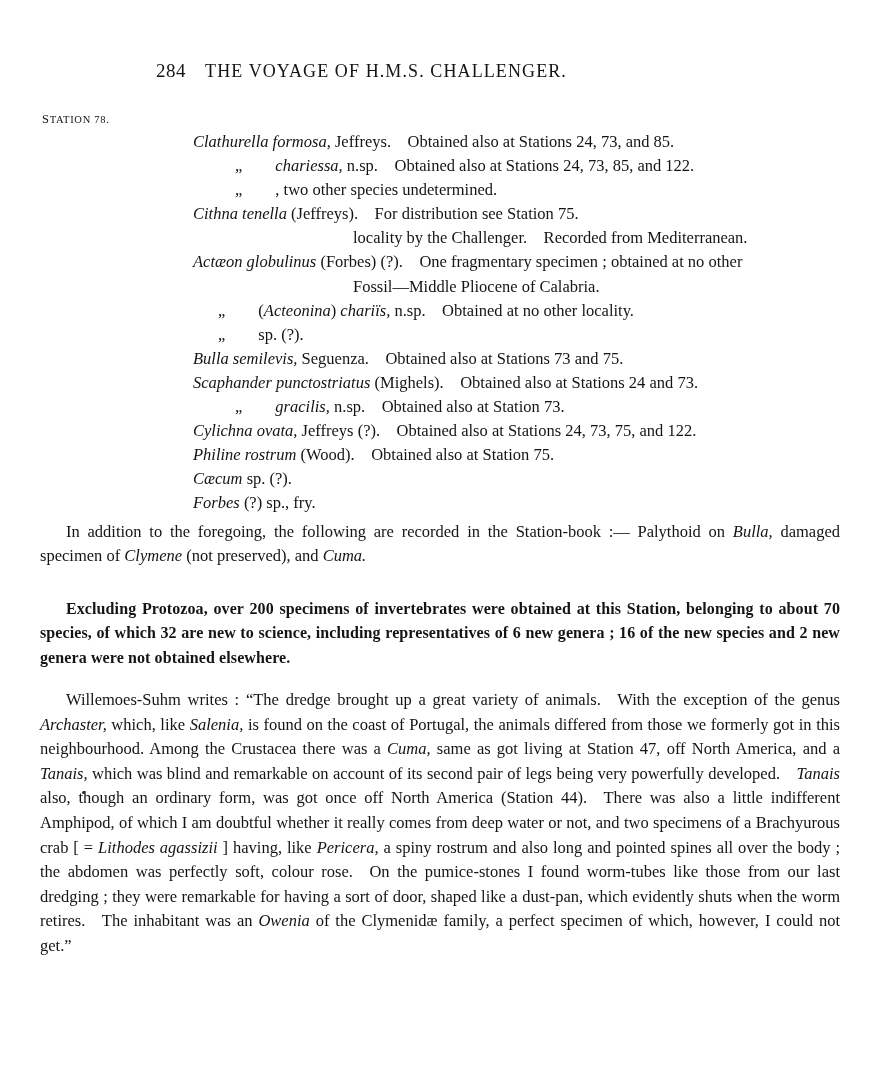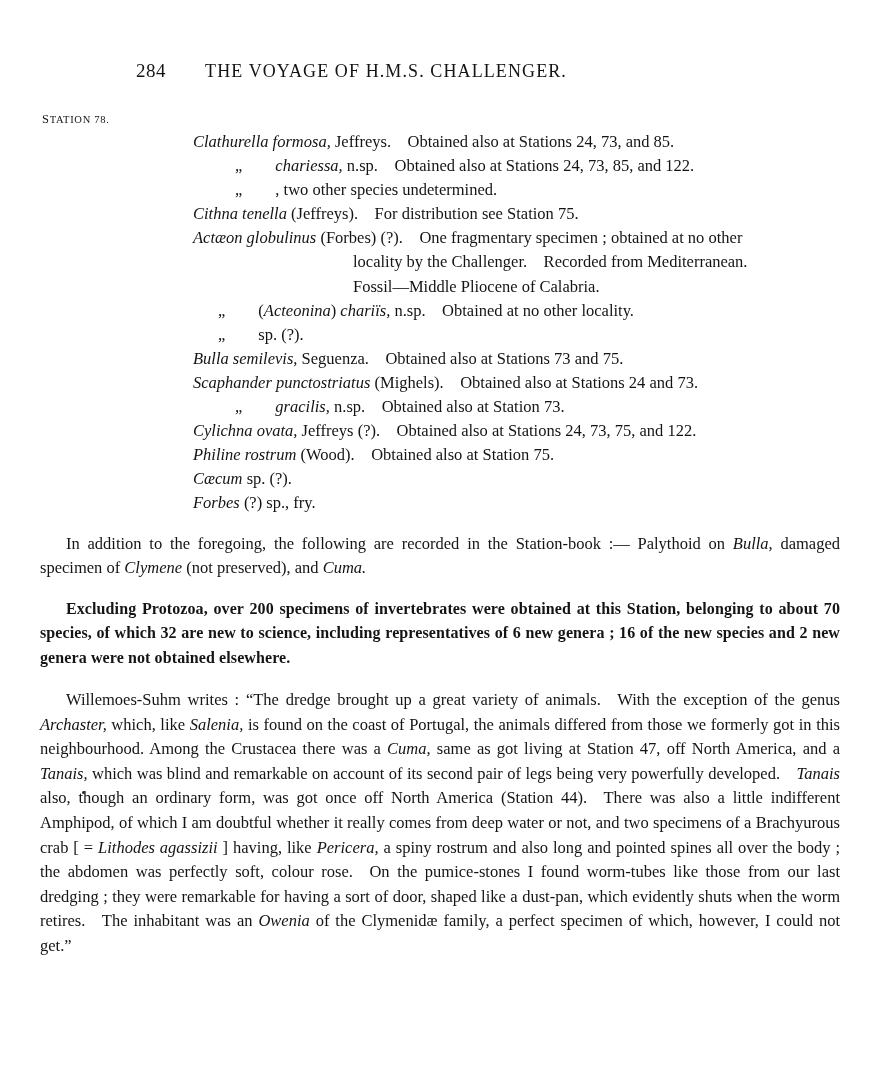--- a/index.html
+++ b/index.html
@@ -24,21 +24,21 @@
   
   .header {
     position: absolute;
     top: 60px;
     left: 0;
     width: 880px;
     height: 26px;
   }
   .page-number {
     position: absolute;
-    left: 136px;
+    left: 156px;
     top: 0;
     font-size: 19px;
     letter-spacing: 0.5px;
   }
   .running-title {
     position: absolute;
     left: 0;
     top: 1px;
     width: 772px;
     text-align: center;
@@ -90,21 +90,21 @@
     left: 40px;
     width: 800px;
     font-size: 16.5px;
     line-height: 24.4px;
     text-align: justify;
   }
   .para .first-line-indent {
     display: inline-block;
     width: 26px;
   }
-  .p-addition { top: 532px; }
+  .p-addition { top: 520px; }
   .p-bold {
     top: 597px;
     font-weight: bold;
     font-size: 16px;
     line-height: 24.4px;
     letter-spacing: 0.1px;
   }
   .p-willemoes { top: 688px; line-height: 24.6px; }
   .stray-dot {
     position: absolute;
@@ -128,22 +128,22 @@
 
   <div class="margin-note">
     <span class="sc-first">S</span><span>TATION 78.</span>
   </div>
 
   <div class="species-list" id="species-list">
       <div class="sp-row"><span class="it">Clathurella formosa,</span><span> Jeffreys. Obtained also at Stations 24, 73, and 85.</span></div>
       <div class="sp-row indent-1"><span>„  </span><span class="it">chariessa,</span><span> n.sp. Obtained also at Stations 24, 73, 85, and 122.</span></div>
       <div class="sp-row indent-1"><span>„  , two other species undetermined.</span></div>
       <div class="sp-row"><span class="it">Cithna tenella</span><span> (Jeffreys). For distribution see Station 75.</span></div>
+      <div class="sp-row cont"><span>locality by the Challenger. Recorded from Mediterranean.</span></div>
       <div class="sp-row"><span class="it">Actæon globulinus</span><span> (Forbes) (?). One fragmentary specimen ; obtained at no other</span></div>
-      <div class="sp-row cont"><span>locality by the Challenger. Recorded from Mediterranean.</span></div>
       <div class="sp-row cont"><span>Fossil—Middle Pliocene of Calabria.</span></div>
       <div class="sp-row indent-2"><span>„  (</span><span class="it">Acteonina</span><span>) </span><span class="it">chariïs,</span><span> n.sp. Obtained at no other locality.</span></div>
       <div class="sp-row indent-2"><span>„  sp. (?).</span></div>
       <div class="sp-row"><span class="it">Bulla semilevis,</span><span> Seguenza. Obtained also at Stations 73 and 75.</span></div>
       <div class="sp-row"><span class="it">Scaphander punctostriatus</span><span> (Mighels). Obtained also at Stations 24 and 73.</span></div>
       <div class="sp-row indent-1"><span>„  </span><span class="it">gracilis,</span><span> n.sp. Obtained also at Station 73.</span></div>
       <div class="sp-row"><span class="it">Cylichna ovata,</span><span> Jeffreys (?). Obtained also at Stations 24, 73, 75, and 122.</span></div>
       <div class="sp-row"><span class="it">Philine rostrum</span><span> (Wood). Obtained also at Station 75.</span></div>
       <div class="sp-row"><span class="it">Cæcum</span><span> sp. (?).</span></div>
       <div class="sp-row"><span class="it">Forbes</span><span> (?) sp., fry.</span></div>

